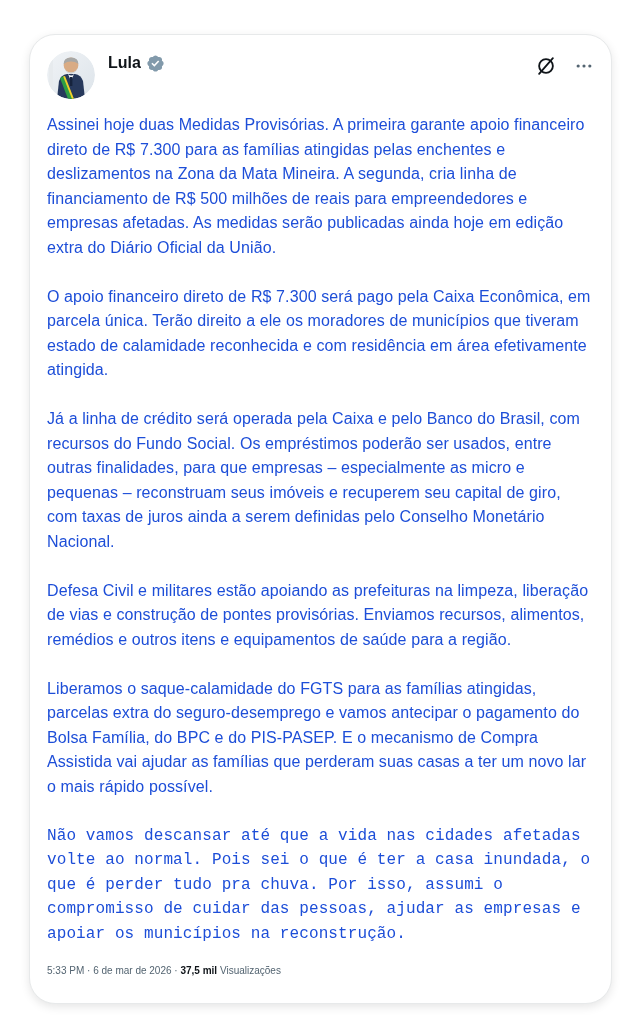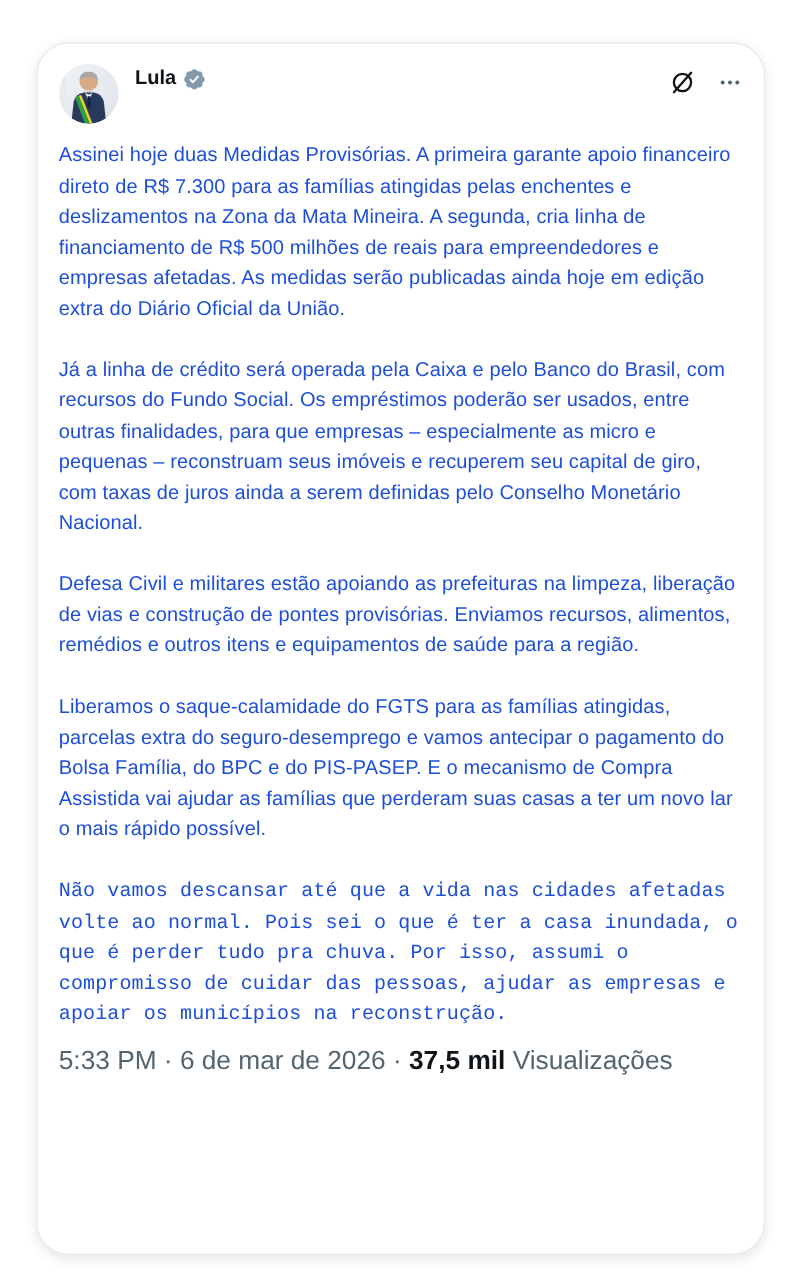--- a/index.html
+++ b/index.html
@@ -72,21 +72,21 @@
   .tweet-paragraph {
     font-size: 16px;
     line-height: 24.5px;
     color: #1d4ed8;
     margin-bottom: 24.5px;
     letter-spacing: 0.1px;
   }
   .tweet-paragraph:last-child { margin-bottom: 0; font-family: Liberation Mono, monospace; }
   .tweet-footer {
     margin-top: 15px;
-    font-size: 21px;
+    font-size: 10px;
     line-height: 20px;
     color: #536471;
     white-space: nowrap;
   }
   .views-count { color: #0f1419; font-weight: bold; }
 </style>
 </head>
 <body>
 
 <article class="tweet-card">
@@ -141,20 +141,21 @@
           <circle cx="5" cy="12" r="1.9"></circle>
             <circle cx="12" cy="12" r="1.9"></circle>
             <circle cx="19" cy="12" r="1.9"></circle>
         </svg>
       </span>
     </div>
   </header>
 
   <section class="tweet-body">
     <p class="tweet-paragraph">Assinei hoje duas Medidas Provisórias. A primeira garante apoio financeiro direto de R$ 7.300 para as famílias atingidas pelas enchentes e deslizamentos na Zona da Mata Mineira. A segunda, cria linha de financiamento de R$ 500 milhões de reais para empreendedores e empresas afetadas. As medidas serão publicadas ainda hoje em edição extra do Diário Oficial da União.</p>
+    <p class="tweet-paragraph">O apoio financeiro direto de R$ 7.300 será pago pela Caixa Econômica, em parcela única. Terão direito a ele os moradores de municípios que tiveram estado de calamidade reconhecida e com residência em área efetivamente atingida.</p>
     <p class="tweet-paragraph">Já a linha de crédito será operada pela Caixa e pelo Banco do Brasil, com recursos do Fundo Social. Os empréstimos poderão ser usados, entre outras finalidades, para que empresas – especialmente as micro e pequenas – reconstruam seus imóveis e recuperem seu capital de giro, com taxas de juros ainda a serem definidas pelo Conselho Monetário Nacional.</p>
     <p class="tweet-paragraph">Defesa Civil e militares estão apoiando as prefeituras na limpeza, liberação de vias e construção de pontes provisórias. Enviamos recursos, alimentos, remédios e outros itens e equipamentos de saúde para a região.</p>
     <p class="tweet-paragraph">Liberamos o saque-calamidade do FGTS para as famílias atingidas, parcelas extra do seguro-desemprego e vamos antecipar o pagamento do Bolsa Família, do BPC e do PIS-PASEP. E o mecanismo de Compra Assistida vai ajudar as famílias que perderam suas casas a ter um novo lar o mais rápido possível.</p>
     <p class="tweet-paragraph">Não vamos descansar até que a vida nas cidades afetadas volte ao normal. Pois sei o que é ter a casa inundada, o que é perder tudo pra chuva. Por isso, assumi o compromisso de cuidar das pessoas, ajudar as empresas e apoiar os municípios na reconstrução.</p>
   </section>
 
   <footer class="tweet-footer">
     <span>5:33 PM</span>
     <span>·</span>
     <span>6 de mar de 2026</span>

